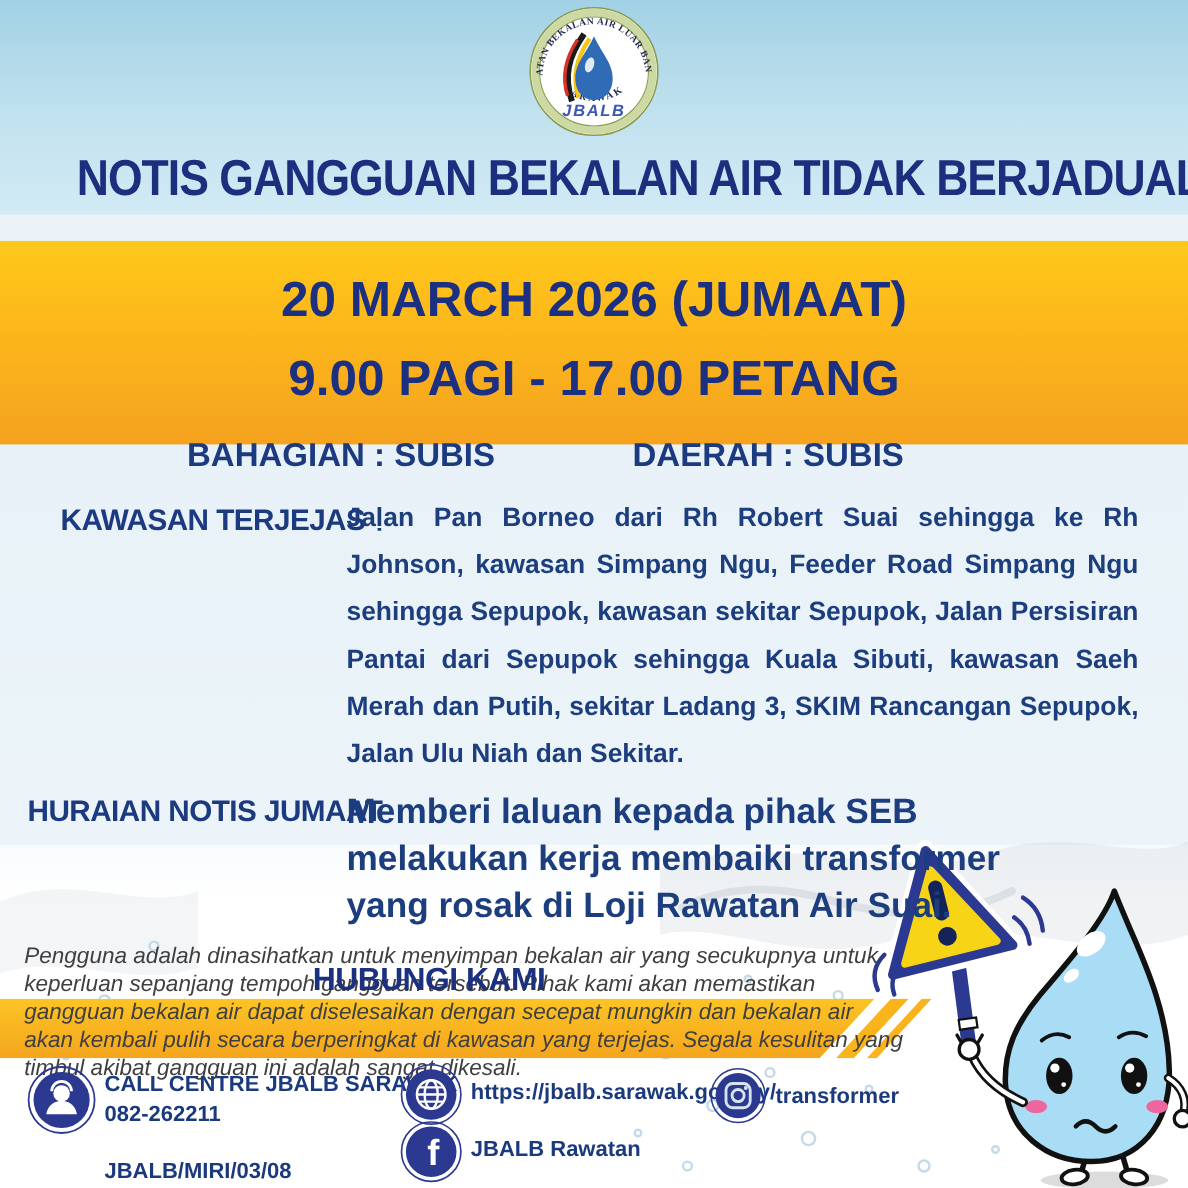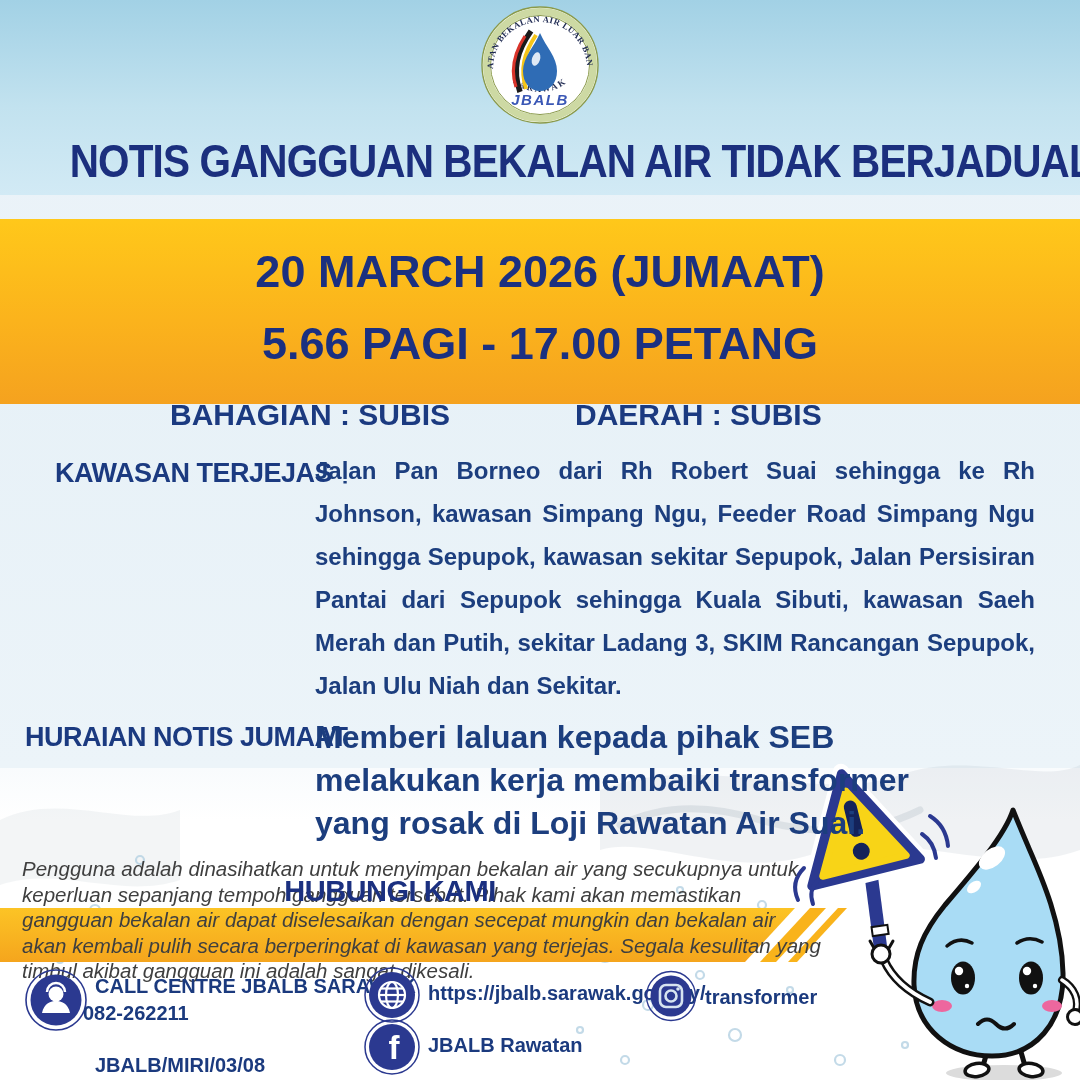--- a/index.html
+++ b/index.html
@@ -47,21 +47,21 @@
   }
   .contact-banner-svg{position:absolute;left:0;top:908px;z-index:2;}
   .contact-heading{
     position:absolute;left:0;top:864px;width:780px;height:54px;z-index:3;
     display:flex;align-items:center;justify-content:center;
     color:#1b3080;font-weight:bold;font-size:29px;letter-spacing:-.5px;
   }
   .footer{position:absolute;left:0;top:962px;width:1080px;height:118px;z-index:3;color:#1b3a7e;font-weight:bold;}
   .icon{position:absolute;}
   .call-label{position:absolute;left:95px;top:13px;font-size:20px;}
-  .call-phone{position:absolute;left:83px;top:40px;font-size:20px;}
+  .call-phone{position:absolute;left:95px;top:40px;font-size:20px;}
   .ref-no{position:absolute;left:95px;top:92px;font-size:20px;}
   .web-label{position:absolute;left:428px;top:20px;font-size:20px;}
   .fb-label{position:absolute;left:428px;top:72px;font-size:20px;}
   .ig-label{position:absolute;left:705px;top:24px;font-size:20px;}
   .logo{position:absolute;left:480px;top:5px;z-index:3;}
   .mascot{position:absolute;left:780px;top:740px;z-index:2;}
   .splash{position:absolute;left:0;top:730px;z-index:1;}
 </style>
 </head>
 <body>
@@ -114,21 +114,21 @@
       <path d="M 60 28 C 54 42, 43 52, 43 66 C 43 78, 50 86, 60 86 C 70 86, 77 78, 77 66 C 77 52, 66 42, 60 28 Z" fill="#2f6cb5"></path>
       <ellipse cx="56" cy="54" rx="4" ry="7" fill="#ffffff" opacity="0.85" transform="rotate(18 56 54)"></ellipse>
     </g>
     <text x="60" y="100" text-anchor="middle" font-size="15" font-weight="bold" font-style="italic" letter-spacing="1.5" fill="#3a57b5">JBALB</text>
   </svg>
 
   <div class="title"><span>NOTIS GANGGUAN BEKALAN AIR TIDAK BERJADUAL</span></div>
 
   <div class="date-banner">
     <div>20 MARCH 2026 (JUMAAT)</div>
-    <div>5.66 PAGI - 17.00 PETANG</div>
+    <div>9.00 PAGI - 17.00 PETANG</div>
   </div>
 
   <div class="region-row">
     <span class="bahagian">BAHAGIAN : SUBIS</span>
     <span class="daerah">DAERAH : SUBIS</span>
   </div>
 
   <div class="sec-label affected-label">KAWASAN TERJEJAS</div>
   <div class="affected-text">Jaḷan Pan Borneo dari Rh Robert Suai sehingga ke Rh Johnson, kawasan Simpang Ngu, Feeder Road Simpang Ngu sehingga Sepupok, kawasan sekitar Sepupok, Jalan Persisiran Pantai dari Sepupok sehingga Kuala Sibuti, kawasan Saeh Merah dan Putih, sekitar Ladang 3, SKIM Rancangan Sepupok, Jalan Ulu Niah dan Sekitar.</div>
 

